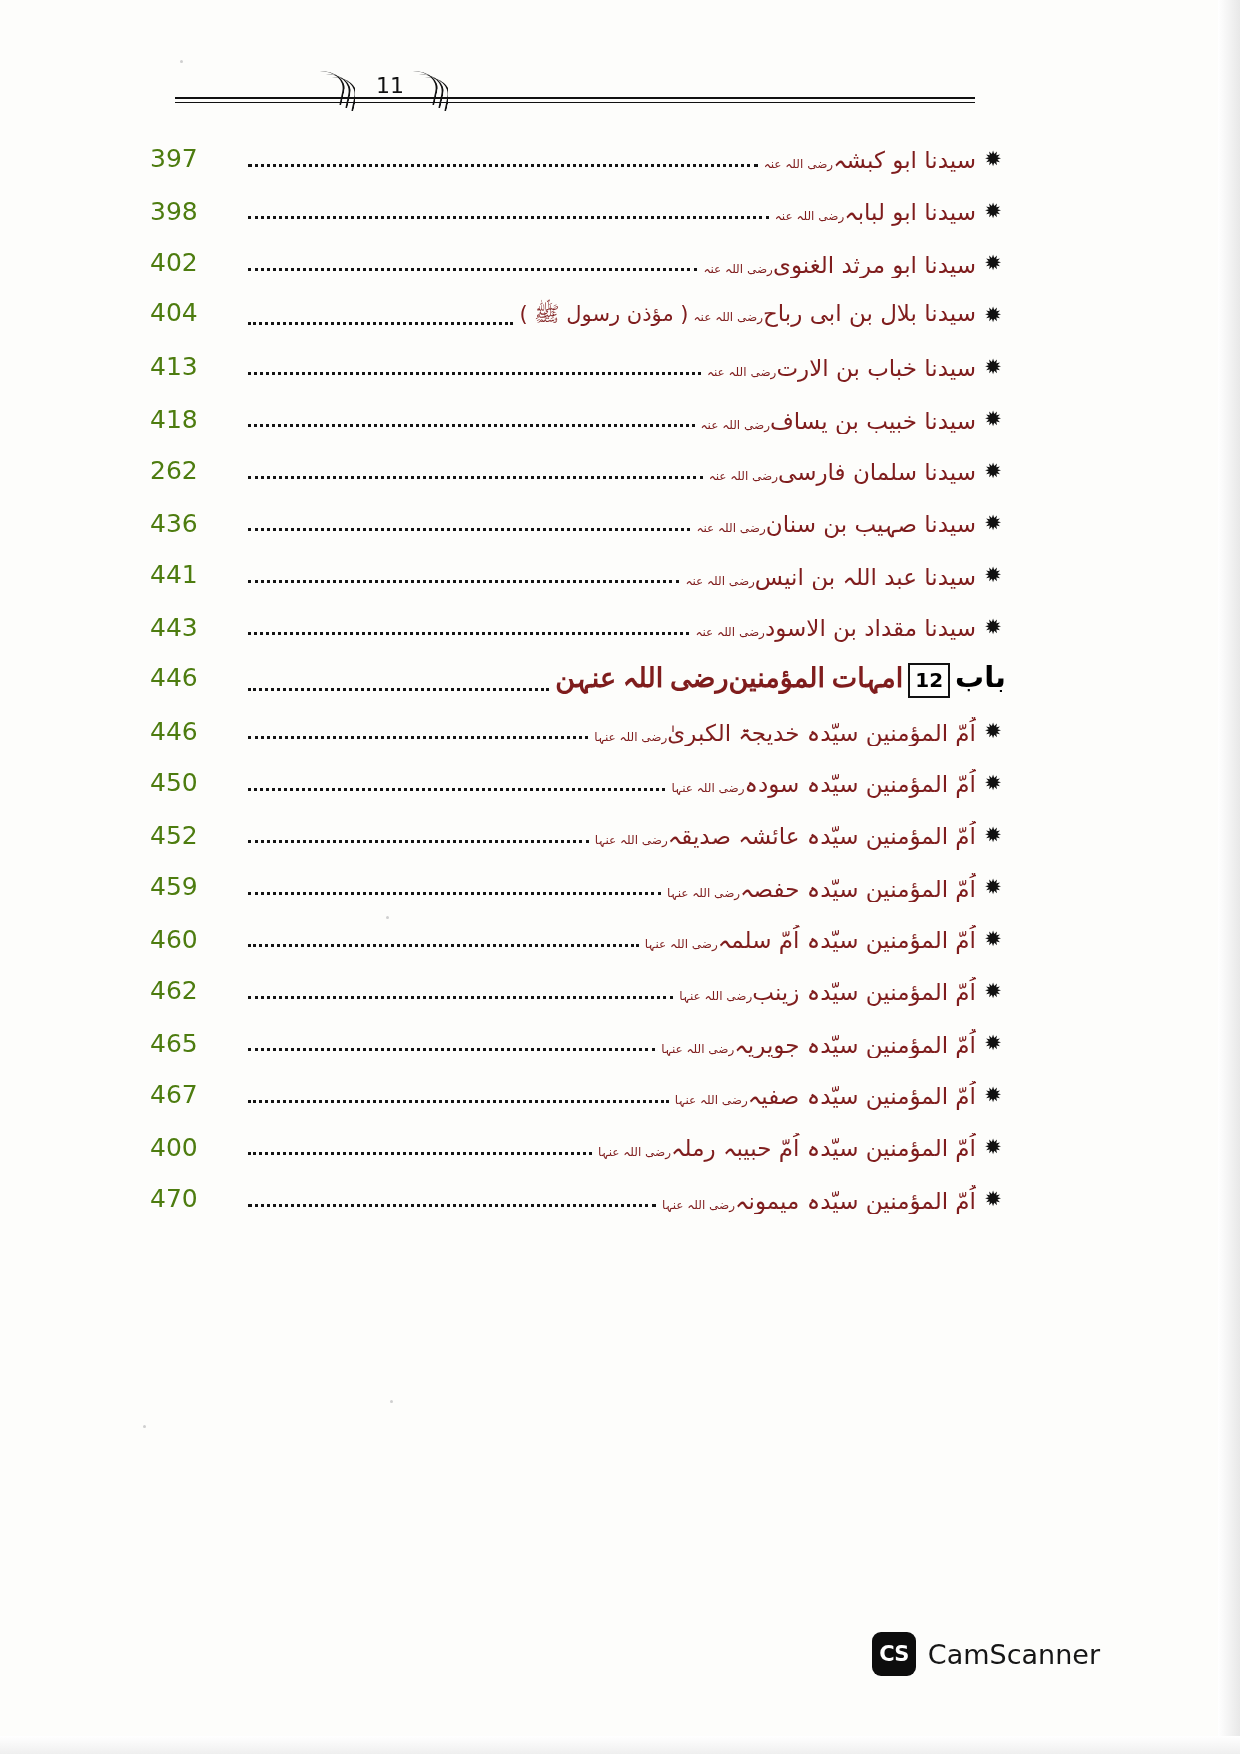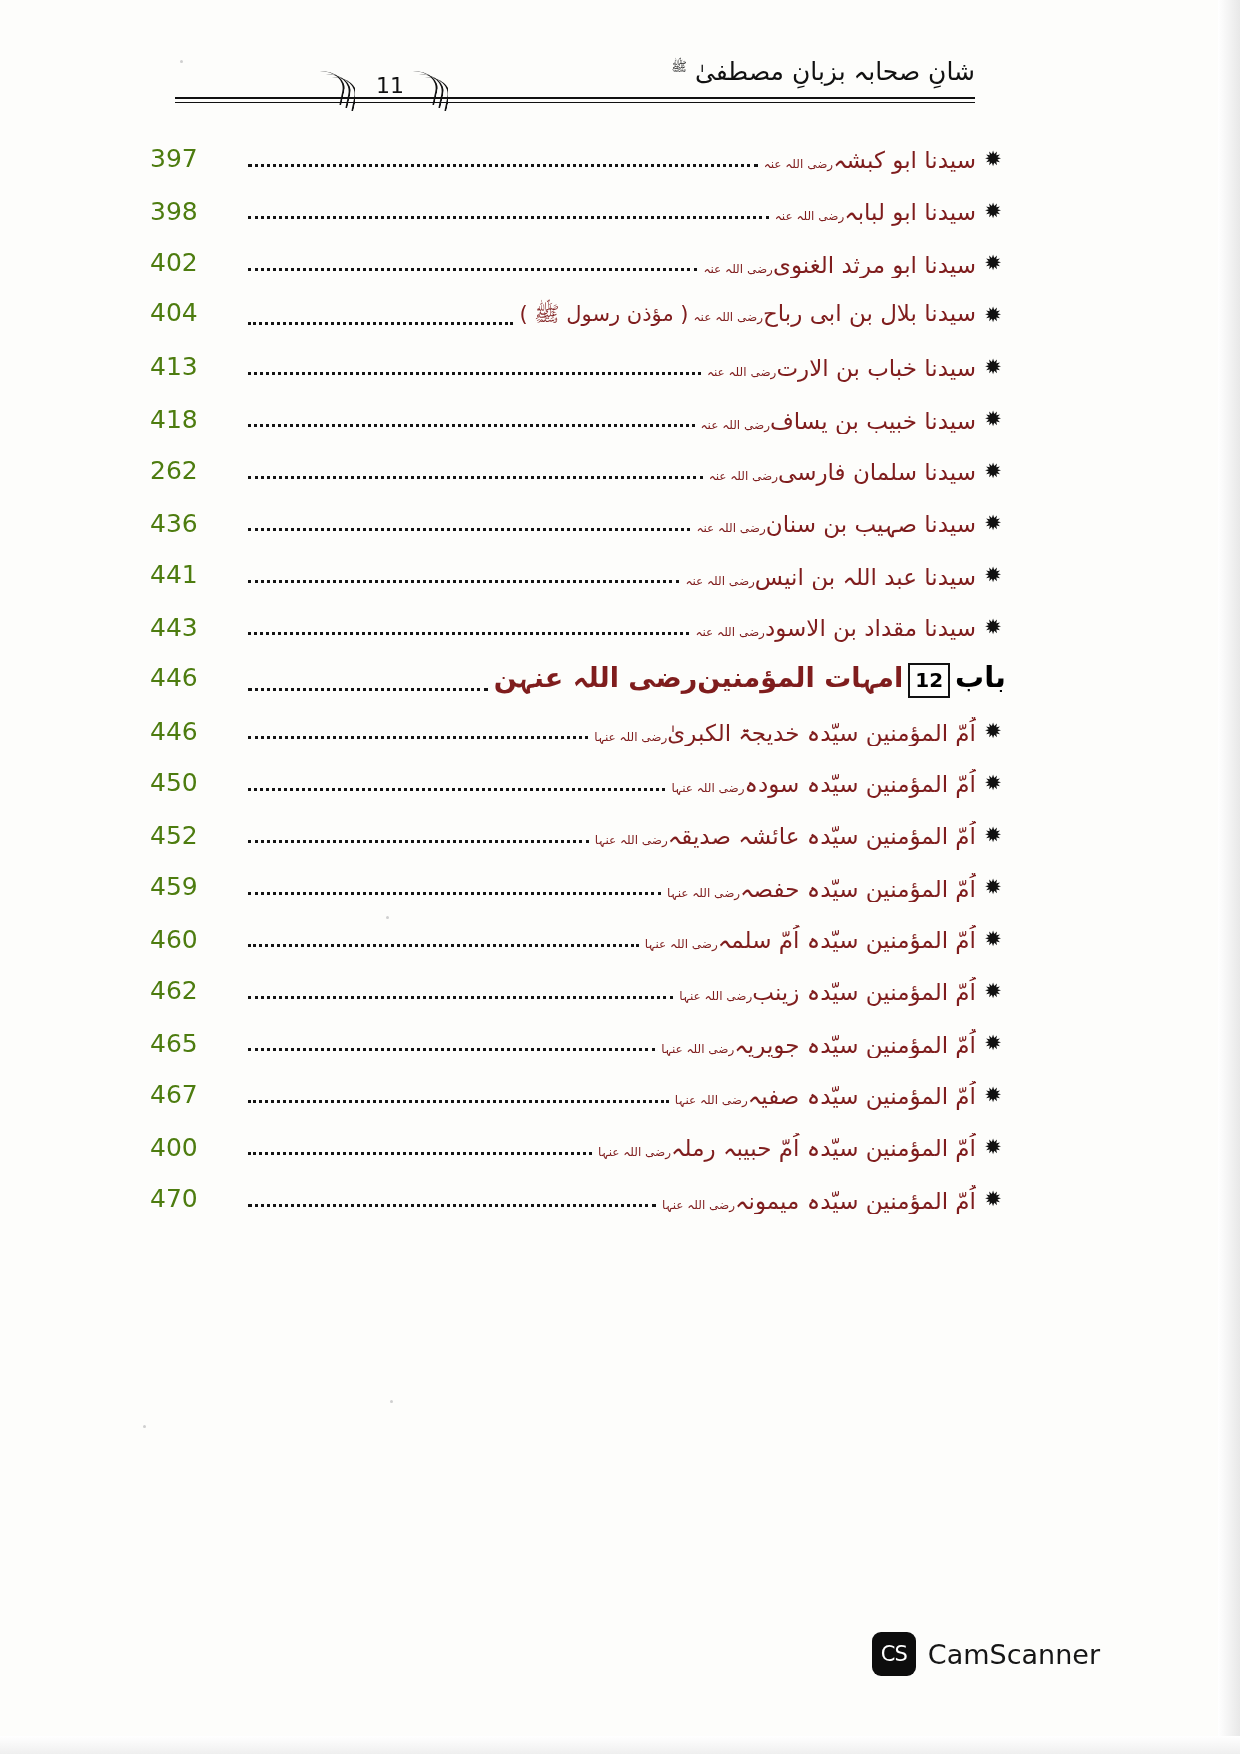--- a/index.html
+++ b/index.html
@@ -163,20 +163,21 @@
     direction: ltr;
     font-family: "DejaVu Sans", sans-serif;
     font-size: 25px;
     color: #4d7c0f;
   }
 
   
   .row.chapter .entry-title {
     font-size: 27px;
     font-weight: bold;
+    font-family: Liberation Serif, serif;
   }
   .chap-label {
     display: inline-block;
     direction: rtl;
     font-size: 29px;
     font-weight: bold;
     margin-right: 4px;
   }
   .chap-num {
     display: inline-block;
@@ -204,21 +205,21 @@
     gap: 12px;
   }
   #cs-logo {
     width: 44px;
     height: 44px;
     background: #0d0d0d;
     border-radius: 9px;
     color: #fff;
     font-family: "DejaVu Sans", sans-serif;
     font-size: 21px;
-    font-weight: normal;
+    font-weight: bold;
     display: flex;
     align-items: center;
     justify-content: center;
     letter-spacing: -1px;
   }
   #cs-text {
     font-family: "DejaVu Sans", sans-serif;
     font-size: 27px;
     color: #161616;
   }
@@ -253,24 +254,20 @@
       <div class="orn-stroke" style="left:12px;top:8px;"></div>
     </div>
     <div id="header-orn-right">
       <div class="orn-stroke" style="left:0;top:2px;"></div>
       <div class="orn-stroke" style="left:6px;top:5px;"></div>
       <div class="orn-stroke" style="left:12px;top:8px;"></div>
     </div>
 
     <div id="page-number">11</div>
 
-    <div id="header-title">
-      <span>شانِ صحابہ بزبانِ مصطفیٰ</span>
-      <span class="hon">ﷺ</span>
-    </div>
   </div>
 
   <div id="toc">
 
     <div class="row">
       <div class="bullet">✹</div>
       <div class="entry">
         <span class="entry-title">سیدنا ابو کبشہ</span>
         <span class="entry-title hon">رضی اللہ عنہ</span>
         <span class="leader"></span>

